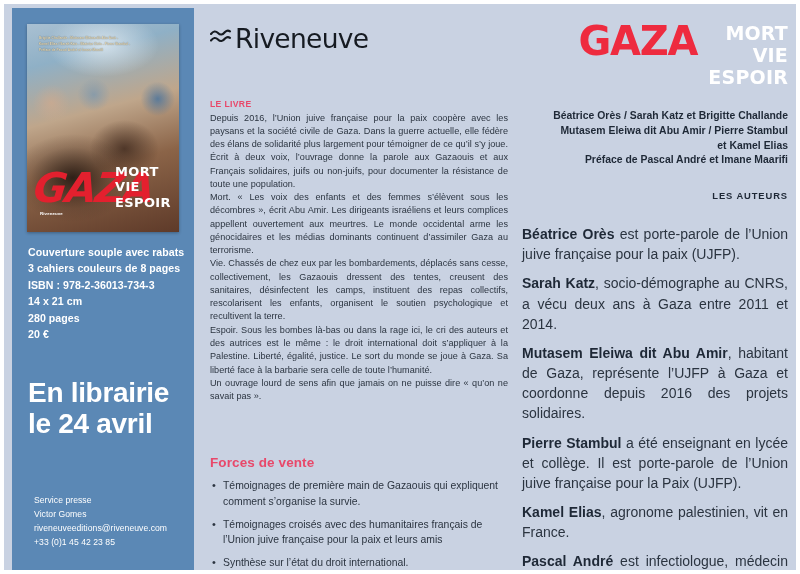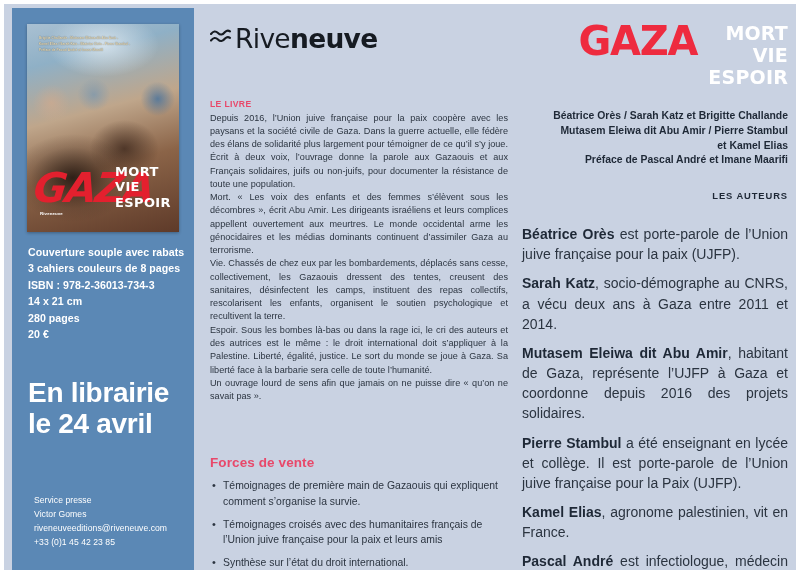--- a/index.html
+++ b/index.html
@@ -158,21 +158,21 @@
     margin-bottom: 46px;
   }
   .logo .wave { display: block; }
   .logo .word {
     font-size: 26.5px;
     line-height: 1;
     letter-spacing: -0.7px;
     font-family: "DejaVu Sans", sans-serif;
   }
   .logo .word .light { font-weight: normal; }
-  .logo .word .bold { font-weight: bold; text-align: center; }
+  .logo .word .bold { font-weight: normal; text-align: center; }
 
   .sec-head {
     color: #e8486a;
     font-weight: bold;
     margin-top: 44px;
   }
   .sec-head.small {
     font-size: 8.6px;
     letter-spacing: 0.35px;
     margin-bottom: 3px;

